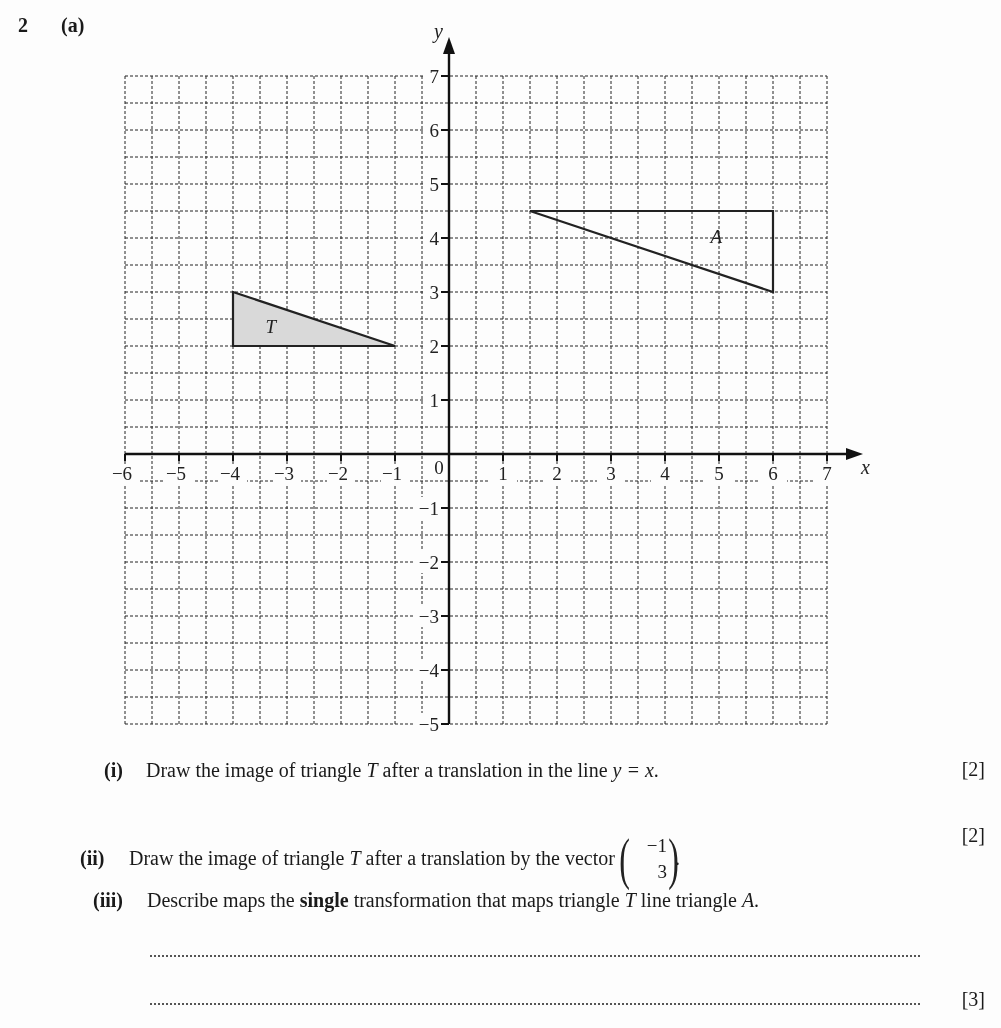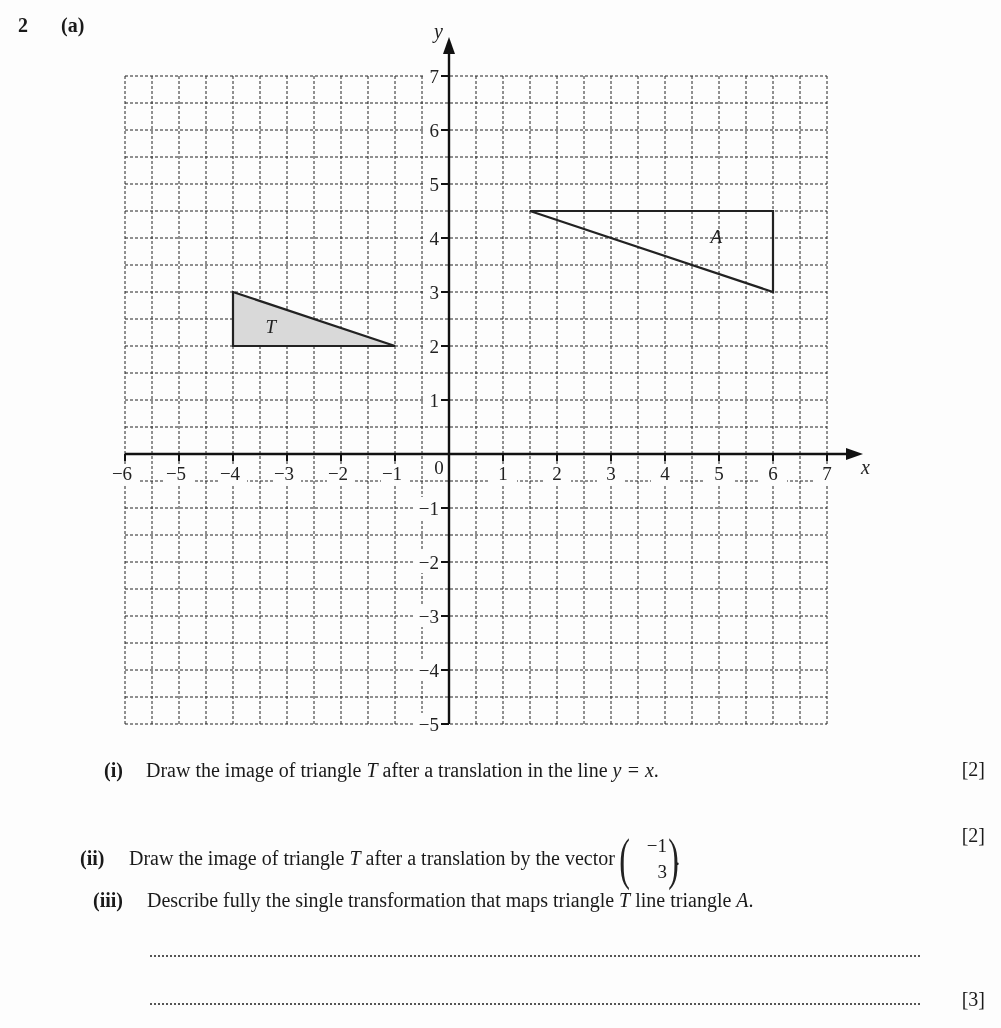--- a/index.html
+++ b/index.html
@@ -12,21 +12,21 @@
   .abs { position: absolute; }
   .qnum { left: 18px; top: 14px; font-size: 20px; font-weight: bold; }
   .qpart { left: 61px; top: 14px; font-size: 20px; font-weight: bold; }
   svg.graph { position: absolute; left: 0; top: 0; }
   .tick-label { font-family: "Liberation Serif", "DejaVu Serif", serif; font-size: 19px; fill: #222; }
   .axis-name { font-family: "Liberation Serif", "DejaVu Serif", serif; font-size: 20px; font-style: italic; fill: #222; }
   .shape-label { font-family: "Liberation Serif", "DejaVu Serif", serif; font-size: 19px; font-style: italic; fill: #222; }
   .sub { font-size: 20px; line-height: 24px; white-space: nowrap; }
   .sub .roman { font-weight: bold; display: inline-block; }
   .sub i { font-style: italic; }
-  .sub b { font-weight: normal; }
+  .sub b { font-weight: bold; }
   .marks { font-size: 20px; right: 16px; }
   .answer-line { border-bottom: 2px dotted #555; height: 0; }
   .vec { display: inline-block; vertical-align: middle; position: relative; width: 52px; height: 52px; margin-left: 8px; }
   .vec .paren-l, .vec .paren-r { position: absolute; top: -4px; font-size: 58px; line-height: 58px; font-weight: 100; transform: scaleX(0.55); color: #222; }
   .vec .paren-l { left: -8px; }
   .vec .paren-r { right: -8px; }
   .vec .top { position: absolute; right: 8px; top: 0px; font-size: 19px; }
   .vec .bot { position: absolute; right: 8px; top: 26px; font-size: 19px; }
 </style>
 </head>
@@ -188,18 +188,18 @@
   <span class="roman" style="width:42px;">(i)</span><span>Draw the image of triangle </span><i>T</i><span> after a translation in the line </span><i>y = x</i><span>.</span>
 </div>
 <div class="abs marks" style="top:758px;">[2]</div>
 
 <div class="abs sub" style="left:80px; top:810px;margin-top:24px;">
   <span class="roman" style="width:49px;">(ii)</span><span>Draw the image of triangle </span><i>T</i><span> after a translation by the vector</span><span class="vec"><span class="paren-l">(</span><span class="top">−1</span><span class="bot">3</span><span class="paren-r">)</span></span><span>.</span>
 </div>
 <div class="abs marks" style="top:824px;">[2]</div>
 
 <div class="abs sub" style="left:93px; top:888px;">
-  <span class="roman" style="width:54px;">(iii)</span><span>Describe fully the </span><b>single</b><span> transformation that maps triangle </span><i>T</i><span> line triangle </span><i>A</i><span>.</span>
+  <span class="roman" style="width:54px;">(iii)</span><span>Describe maps the </span><b>single</b><span> transformation that maps triangle </span><i>T</i><span> line triangle </span><i>A</i><span>.</span>
 </div>
 
 <div class="abs answer-line" style="left:150px; top:955px; width:770px;"></div>
 <div class="abs answer-line" style="left:150px; top:1003px; width:770px;"></div>
 <div class="abs marks" style="top:988px;">[3]</div>
 
 </body></html>

